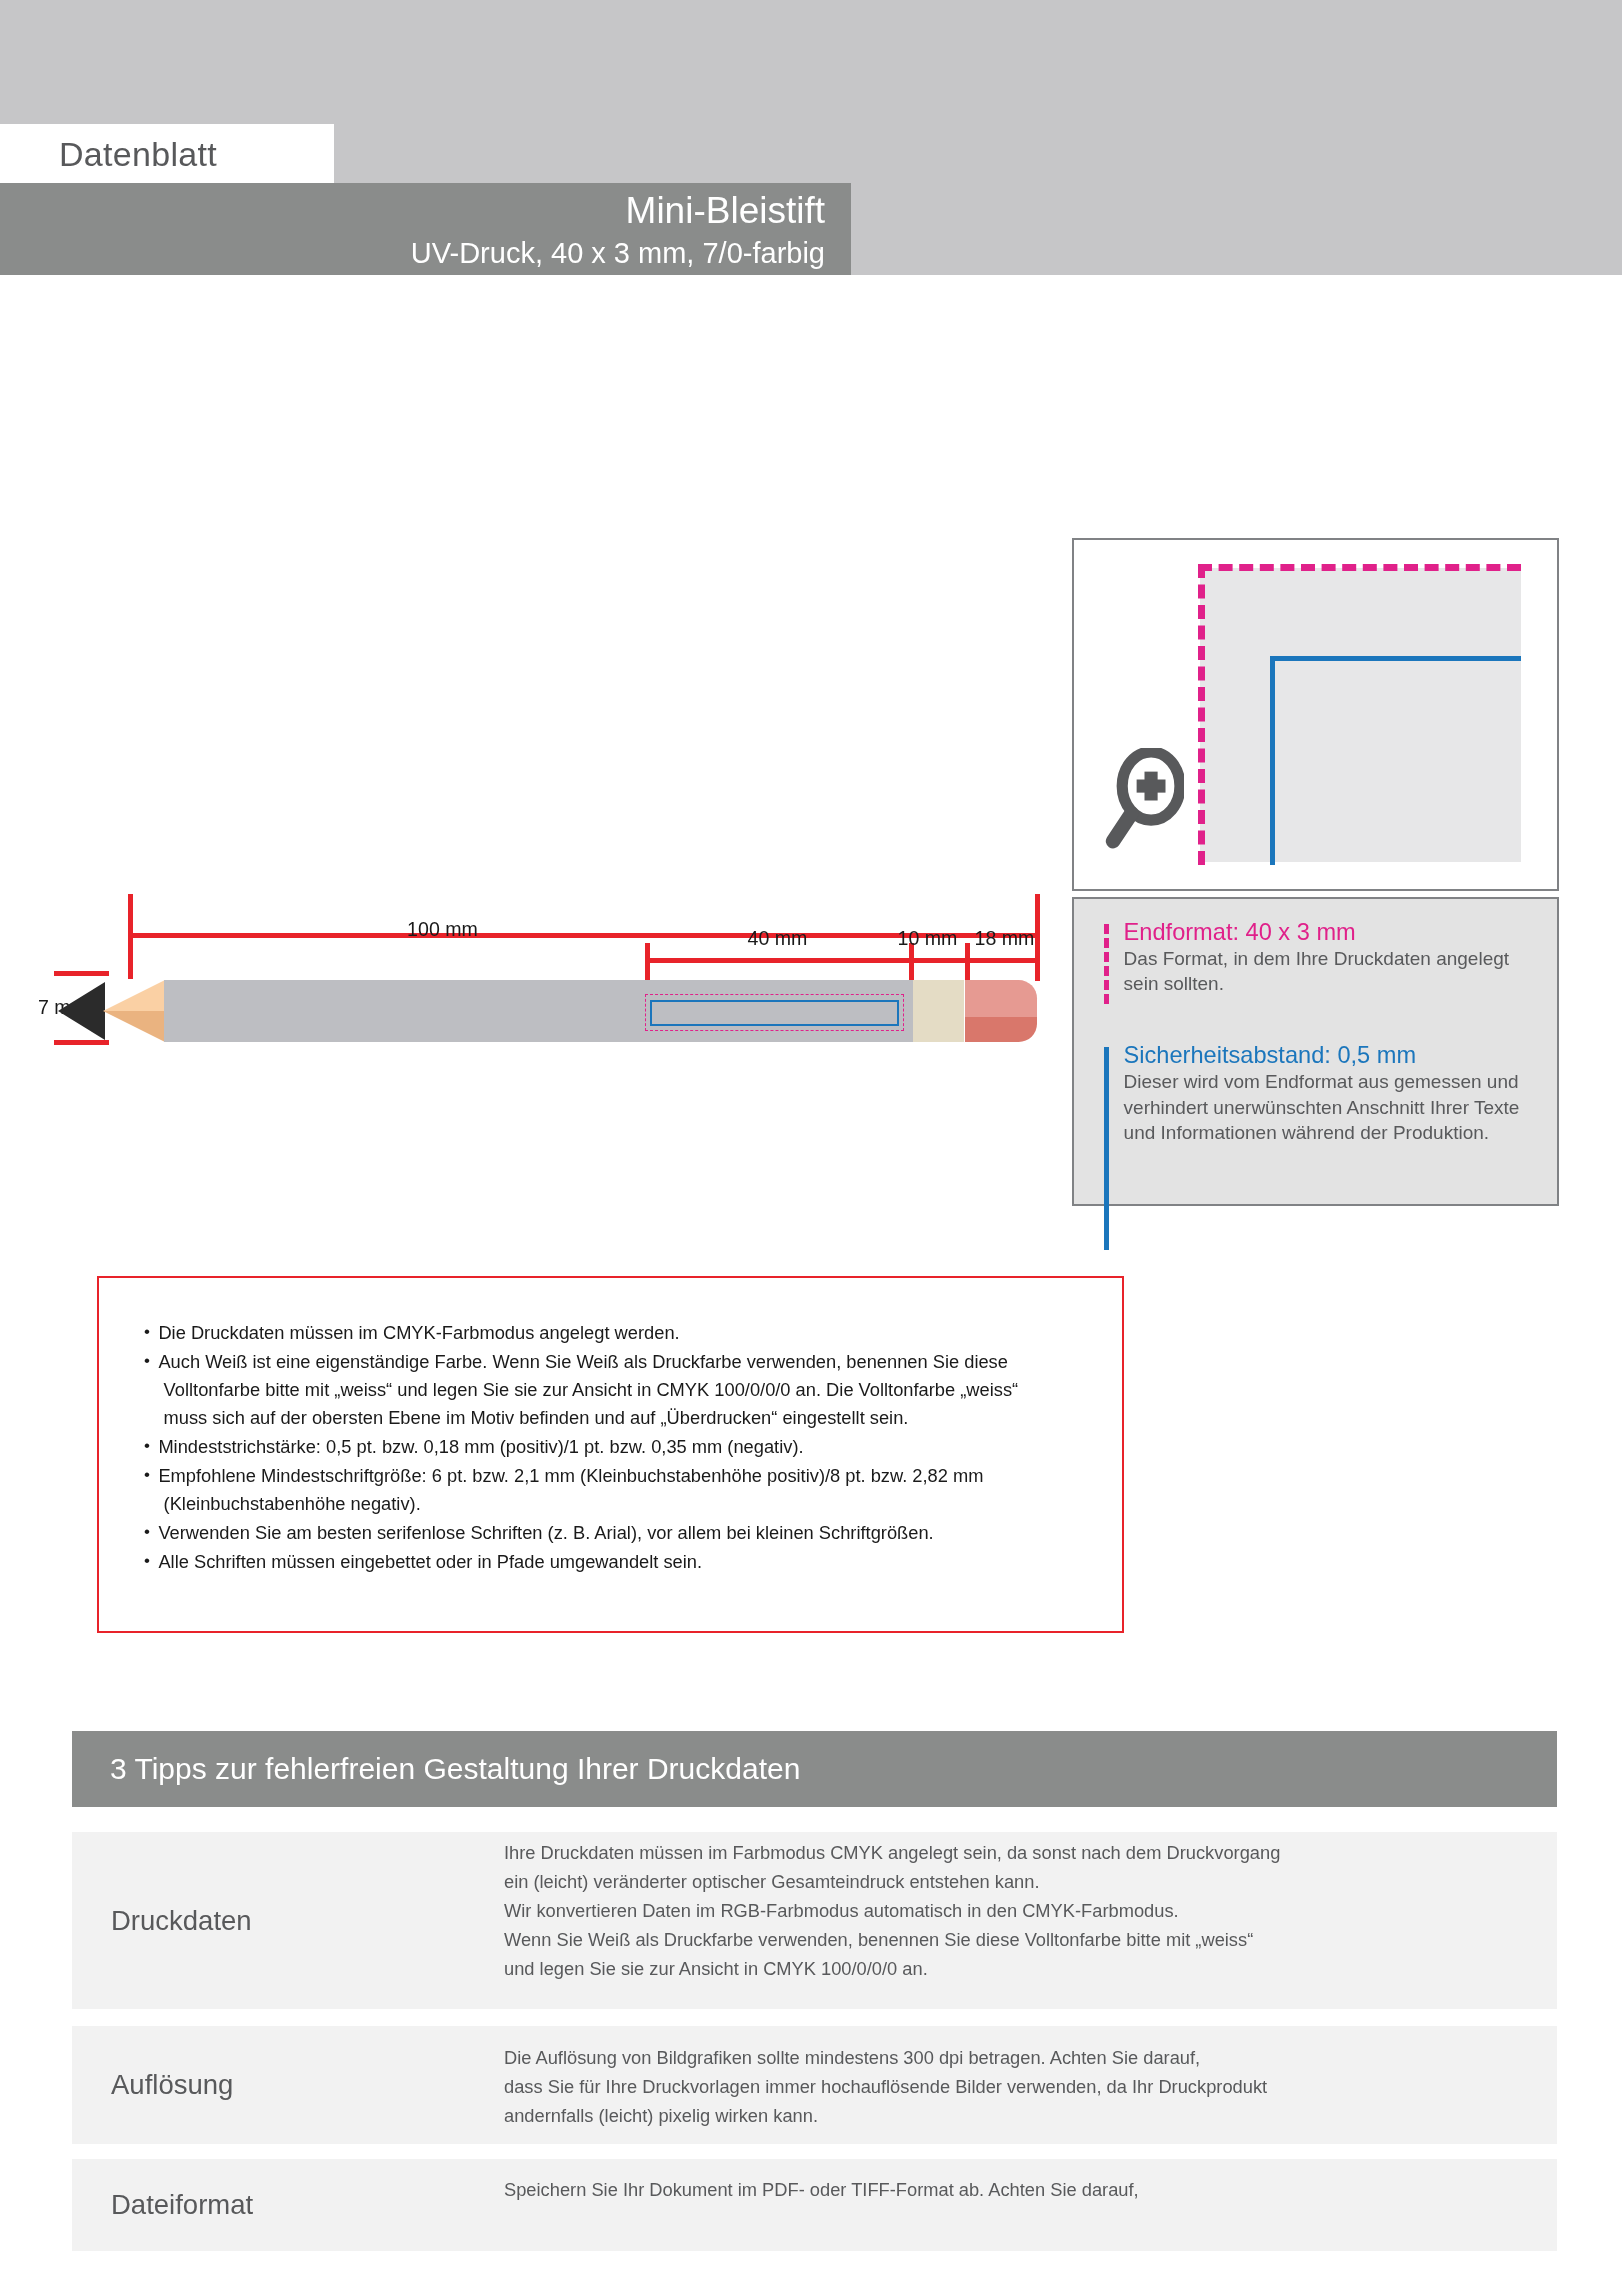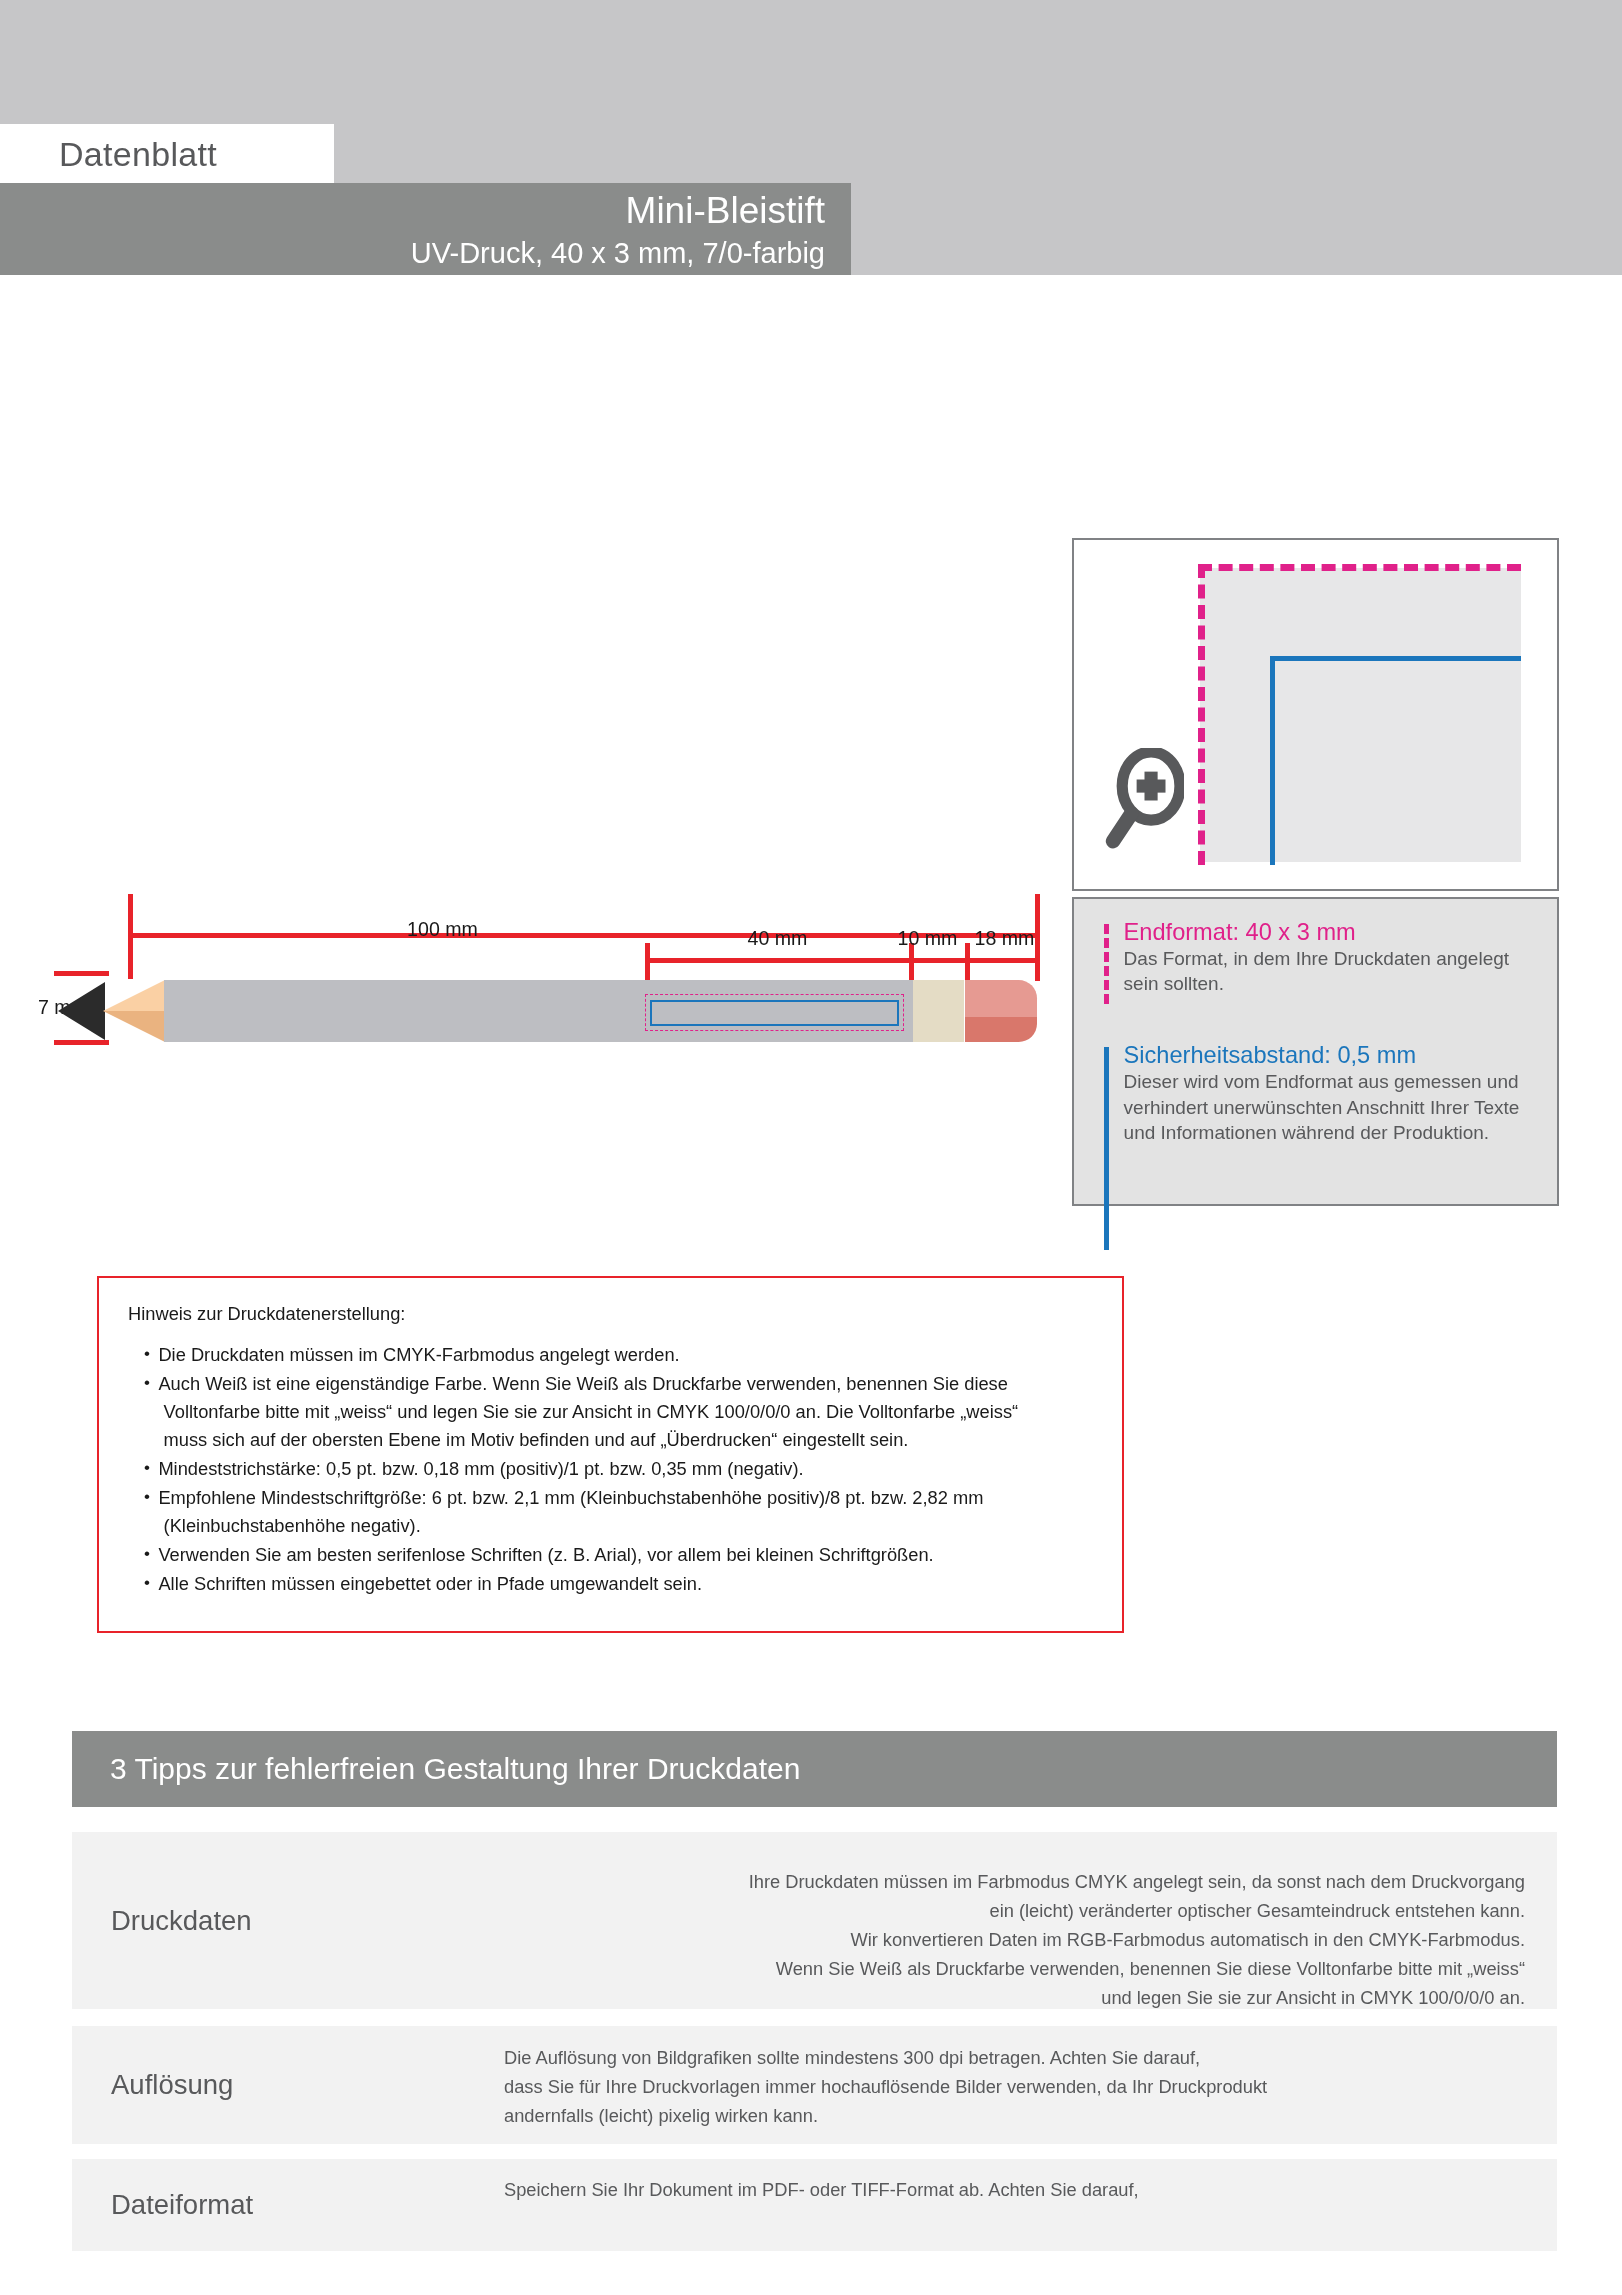--- a/index.html
+++ b/index.html
@@ -385,38 +385,37 @@
       <div class="legend-text">
         <div class="legend-head-blue">Sicherheitsabstand: 0,5 mm</div>
         <div class="legend-body">Dieser wird vom Endformat aus gemessen und verhindert unerwünschten Anschnitt Ihrer Texte und Informationen während der Produktion.</div>
       </div>
     </div>
 
   </div>
 </div>
 
 <div class="hinweis-box">
-  <div class="hinweis-title">Hinweis zur Druckdatenerstellung:</div>
   <ul class="hinweis-list" id="hinweis-list">
       <li><span>Die Druckdaten müssen im CMYK-Farbmodus angelegt werden.</span></li>
       <li><span>Auch Weiß ist eine eigenständige Farbe. Wenn Sie Weiß als Druckfarbe verwenden, benennen Sie diese</span><span class="cont">Volltonfarbe bitte mit „weiss“ und legen Sie sie zur Ansicht in CMYK 100/0/0/0 an. Die Volltonfarbe „weiss“</span><span class="cont">muss sich auf der obersten Ebene im Motiv befinden und auf „Überdrucken“ eingestellt sein.</span></li>
       <li><span>Mindeststrichstärke: 0,5 pt. bzw. 0,18 mm (positiv)/1 pt. bzw. 0,35 mm (negativ).</span></li>
       <li><span>Empfohlene Mindestschriftgröße: 6 pt. bzw. 2,1 mm (Kleinbuchstabenhöhe positiv)/8 pt. bzw. 2,82 mm</span><span class="cont">(Kleinbuchstabenhöhe negativ).</span></li>
       <li><span>Verwenden Sie am besten serifenlose Schriften (z. B. Arial), vor allem bei kleinen Schriftgrößen.</span></li>
       <li><span>Alle Schriften müssen eingebettet oder in Pfade umgewandelt sein.</span></li>
     </ul>
 </div>
 
 <div class="tipps-header">
   <span>3 Tipps zur fehlerfreien Gestaltung Ihrer Druckdaten</span>
 </div>
 
 <div class="tip-row" style="top:1832px; height:177px;">
   <div class="tip-label">Druckdaten</div>
-  <div class="tip-text" style="top:36px;text-align:right;" id="tip-text-0">
+  <div class="tip-text" style="top:7px;" id="tip-text-0">
       <p>Ihre Druckdaten müssen im Farbmodus CMYK angelegt sein, da sonst nach dem Druckvorgang</p>
       <p>ein (leicht) veränderter optischer Gesamteindruck entstehen kann.</p>
       <p>Wir konvertieren Daten im RGB-Farbmodus automatisch in den CMYK-Farbmodus.</p>
       <p>Wenn Sie Weiß als Druckfarbe verwenden, benennen Sie diese Volltonfarbe bitte mit „weiss“</p>
       <p>und legen Sie sie zur Ansicht in CMYK 100/0/0/0 an.</p>
     </div>
 </div>
 
 <div class="tip-row" style="top:2026px; height:118px;">
   <div class="tip-label">Auflösung</div>

